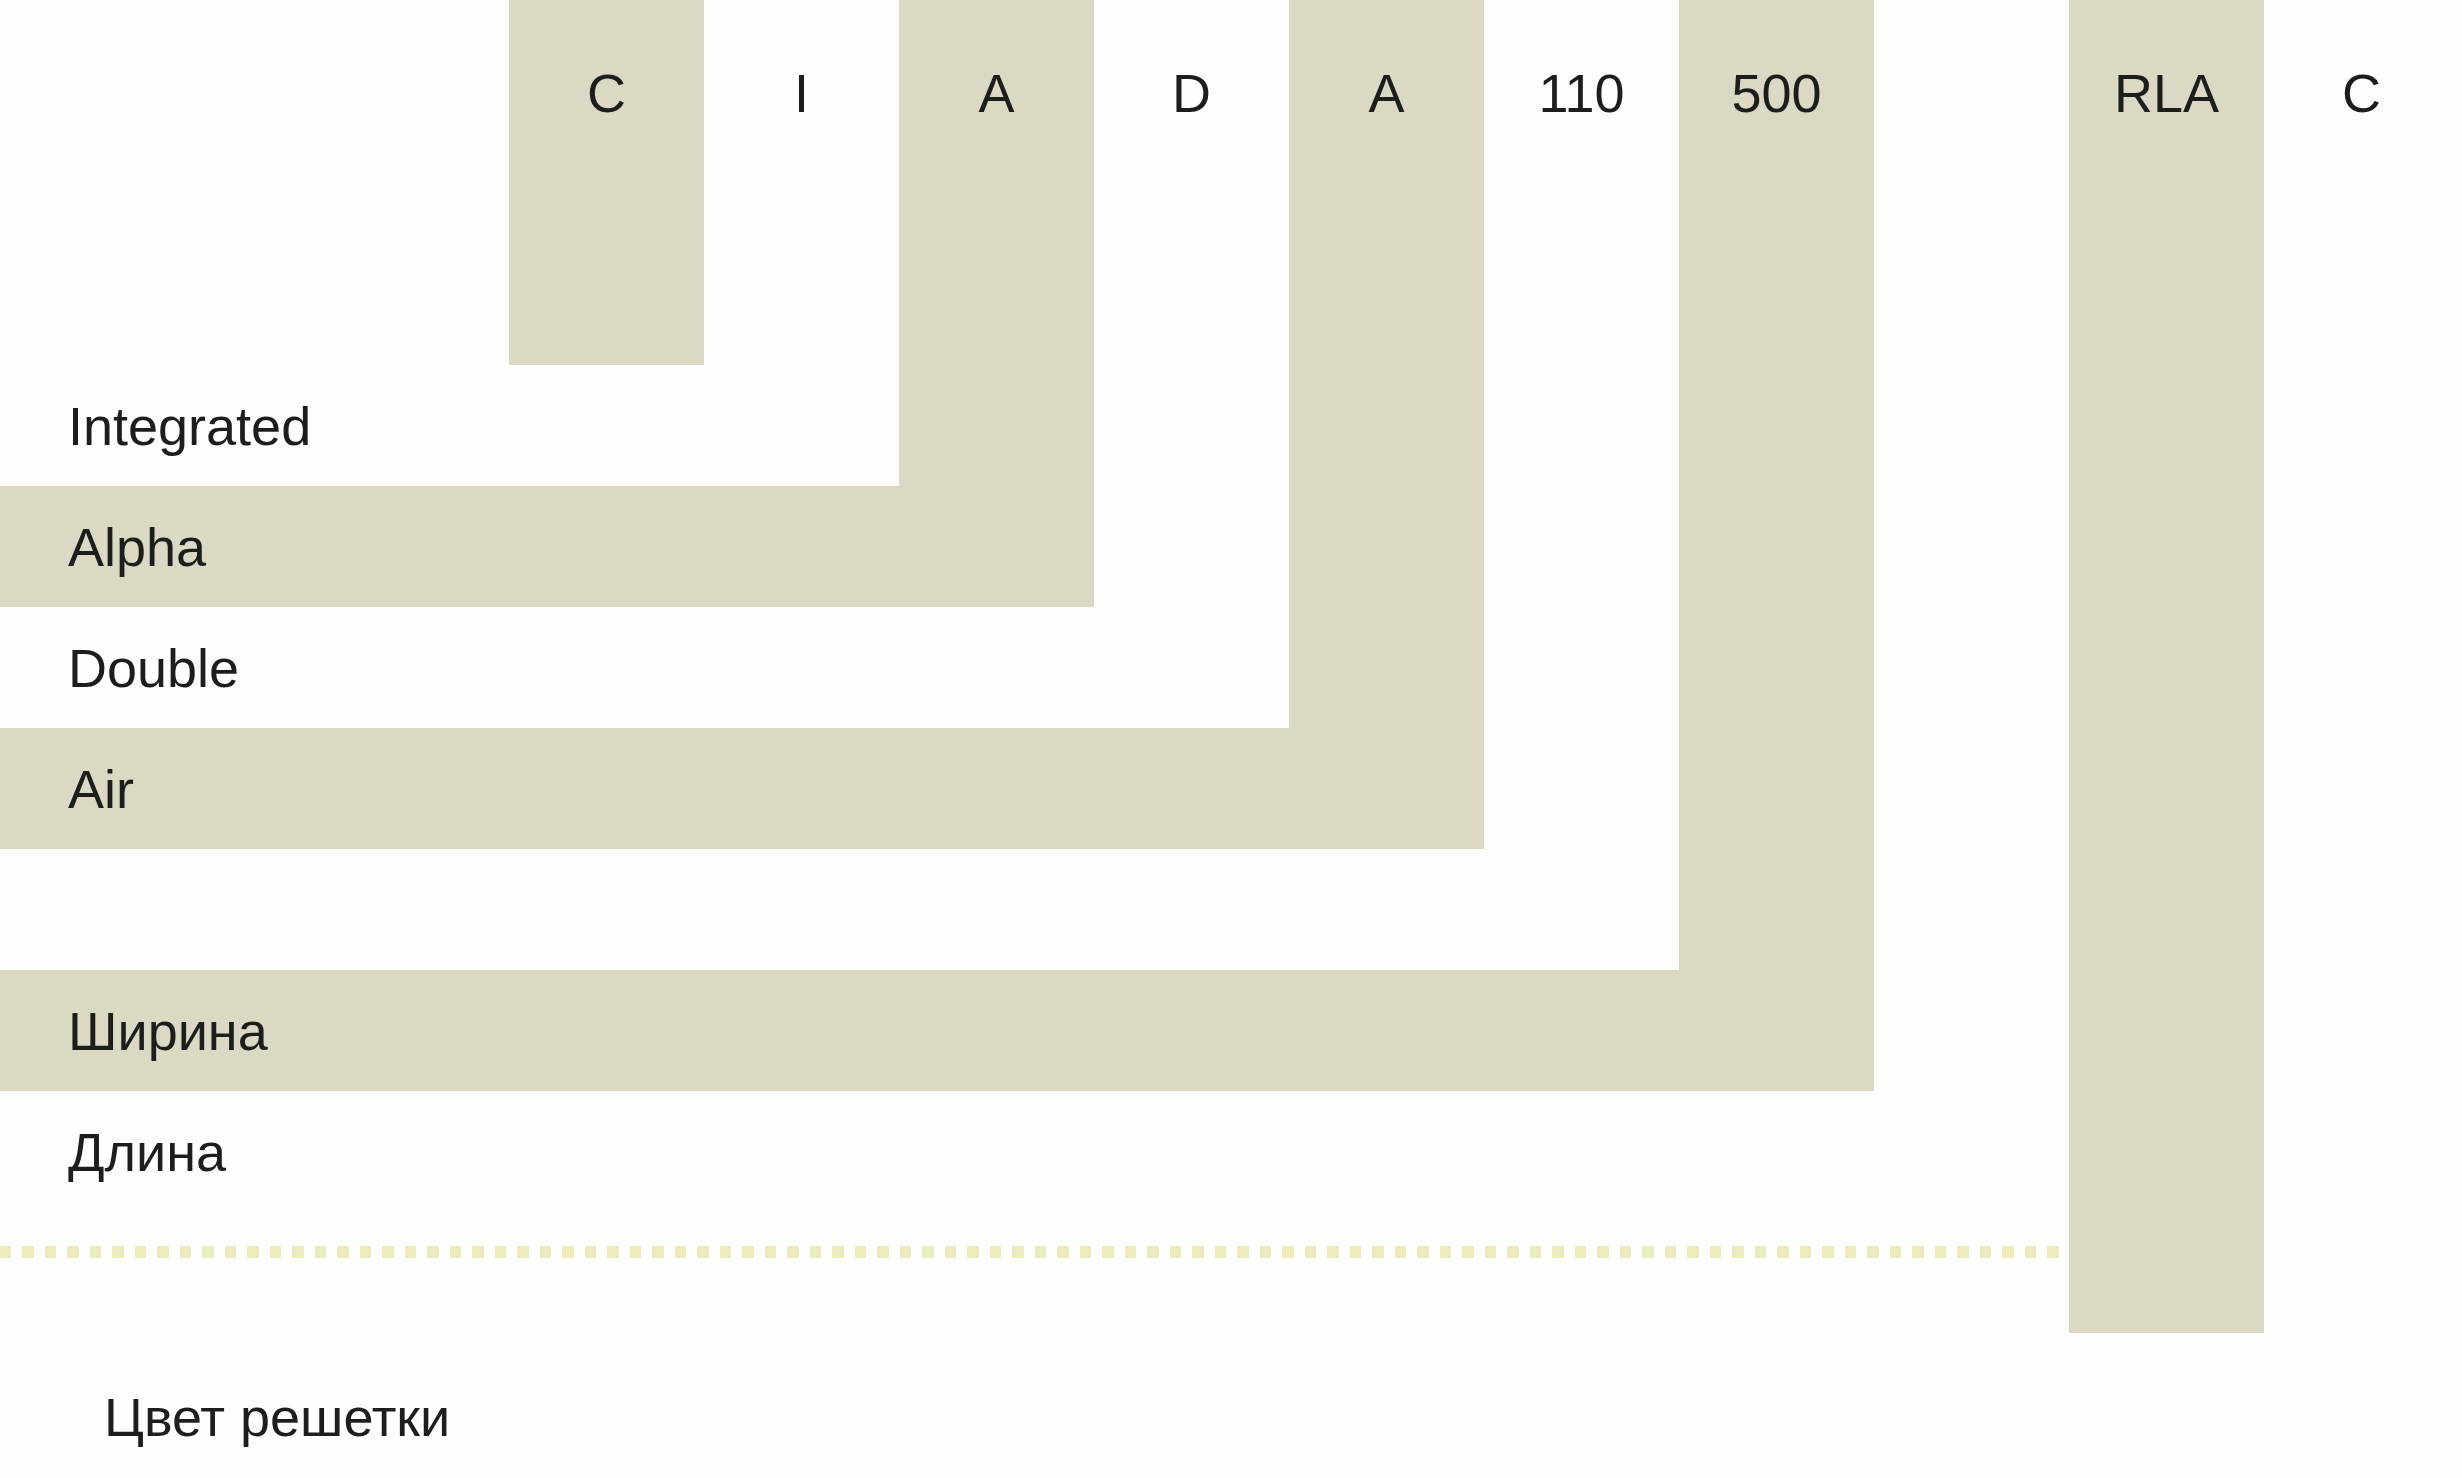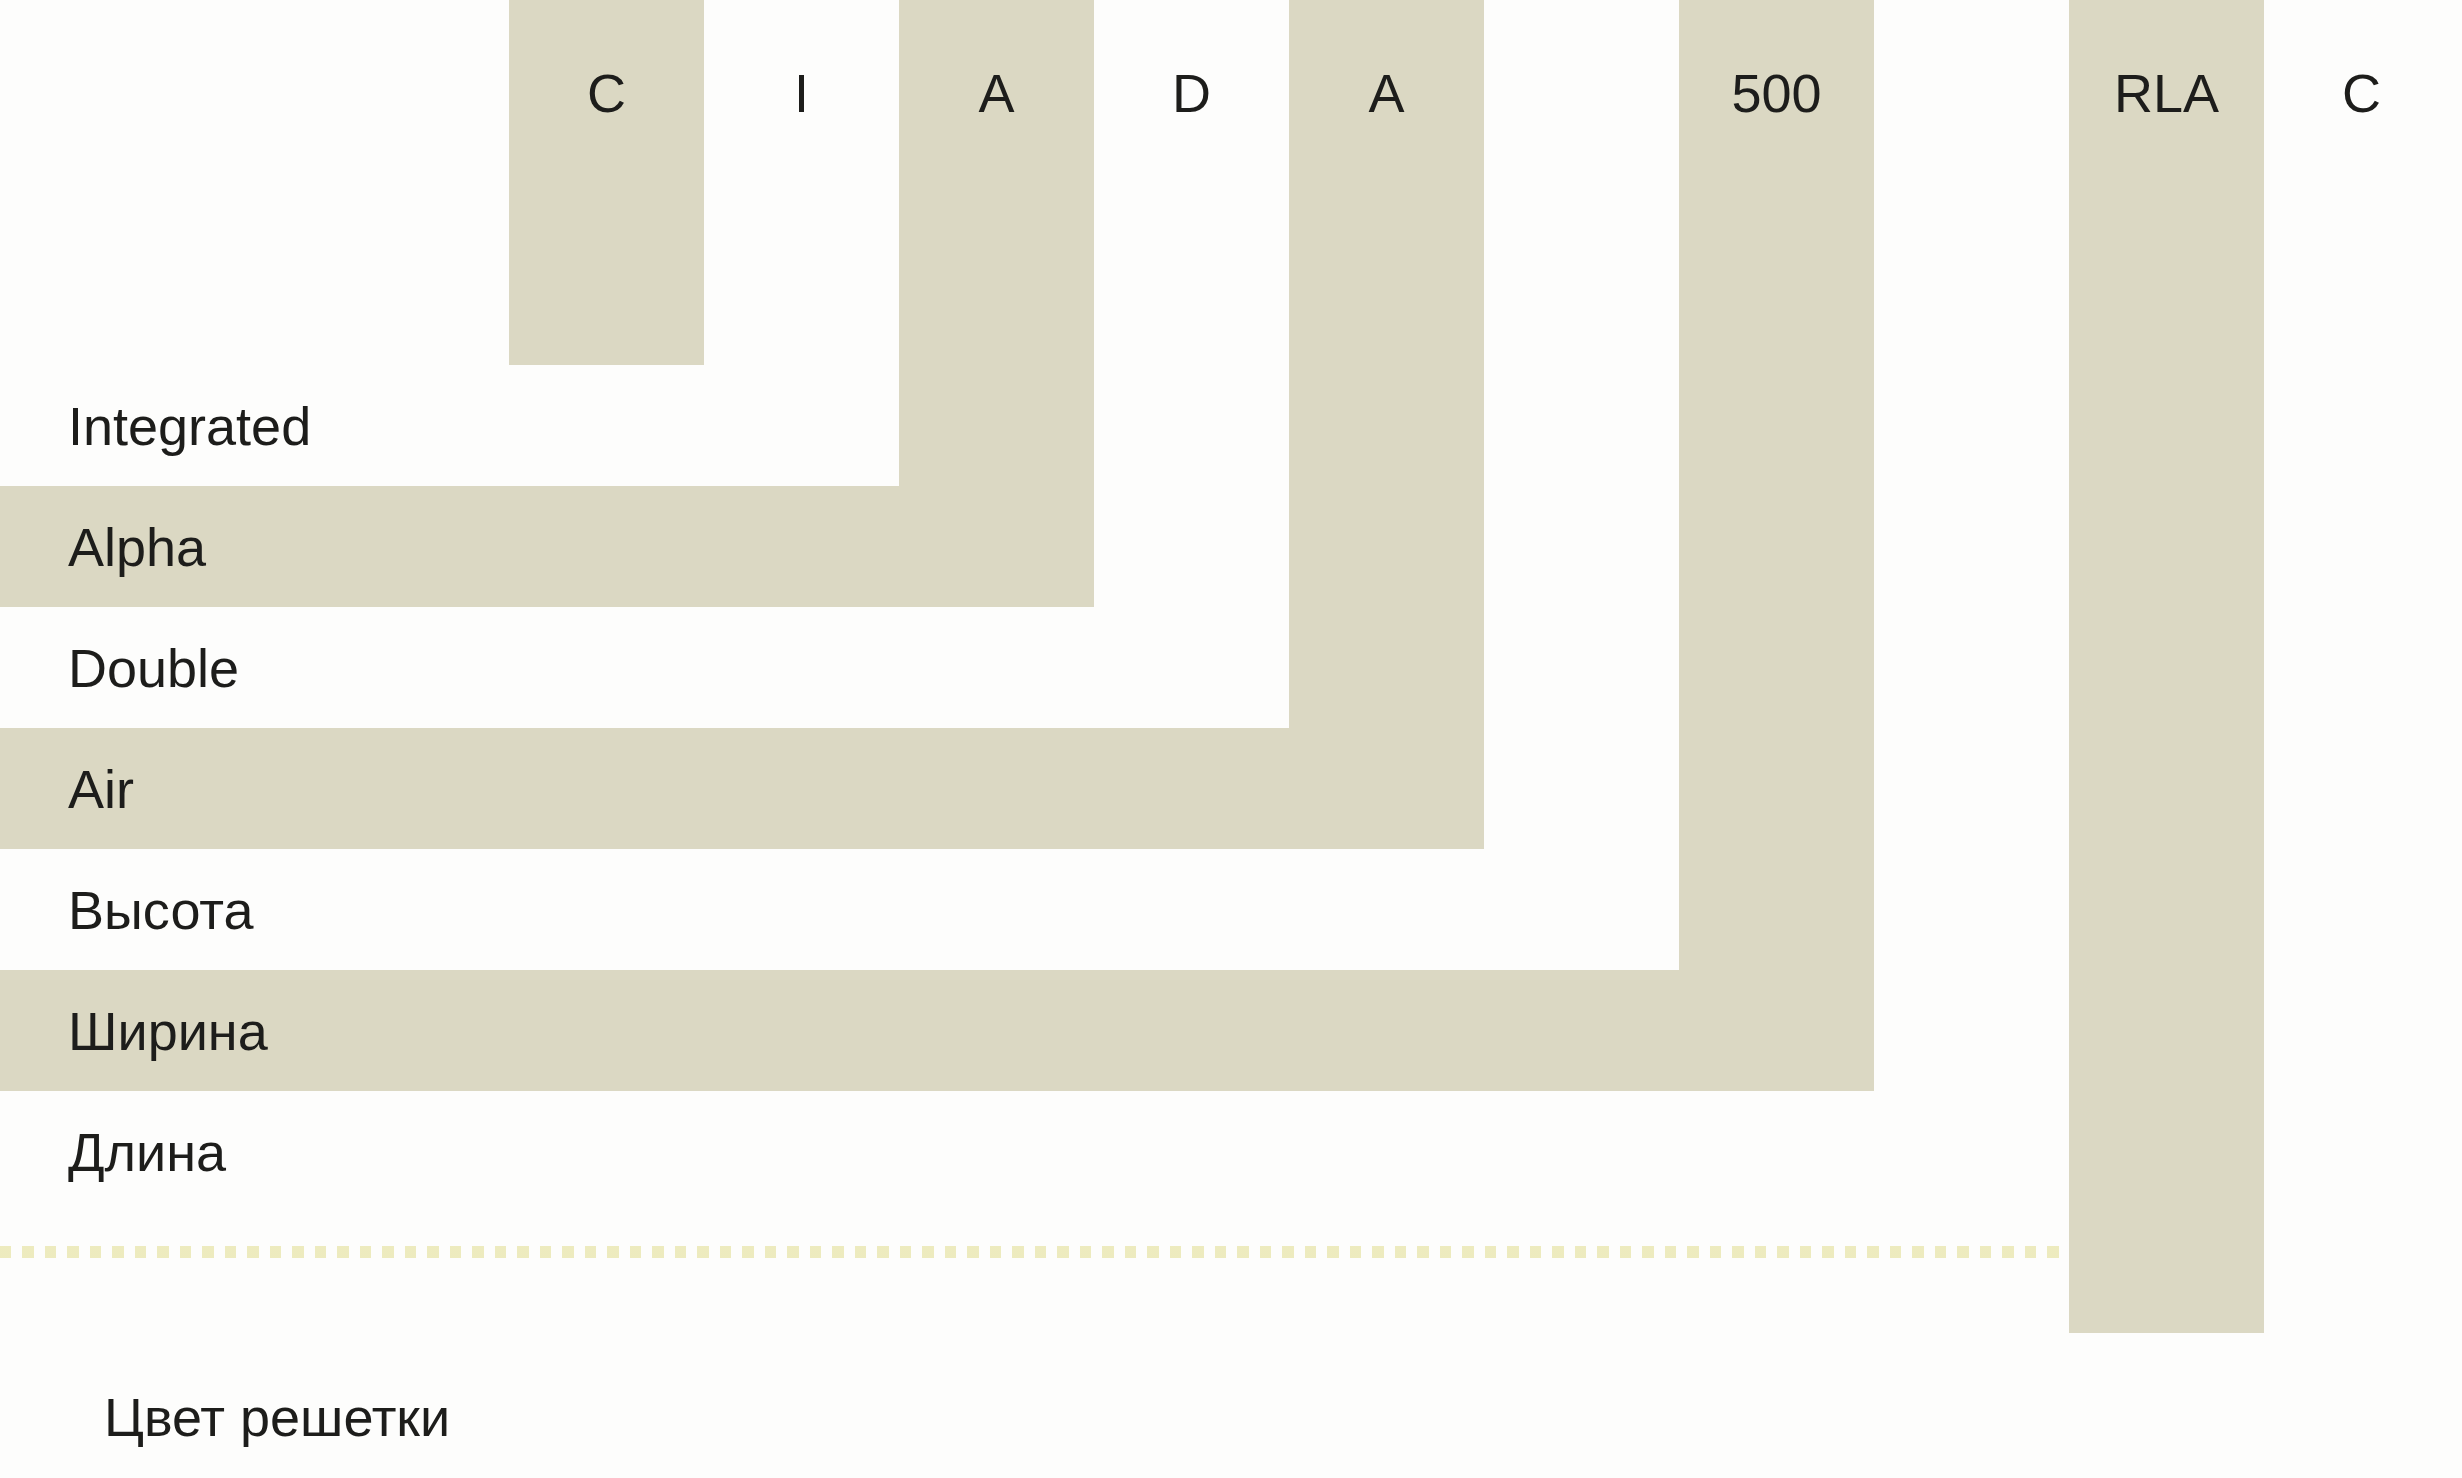--- a/index.html
+++ b/index.html
@@ -98,23 +98,20 @@
   </div>
   <div class="hband beige" style="--i:2">
     <div class="rowlabel">Alpha</div>
   </div>
   <div class="hband white" style="--i:3">
     <div class="rowlabel">Double</div>
   </div>
   <div class="hband beige" style="--i:4">
     <div class="rowlabel">Air</div>
   </div>
-  <div class="hband white" style="--i:5">
-    <div class="rowlabel">Высота</div>
-  </div>
   <div class="hband beige" style="--i:6">
     <div class="rowlabel">Ширина</div>
   </div>
   <div class="hband white" style="--i:7">
     <div class="rowlabel">Длина</div>
   </div>
   <div class="hband white last" style="--i:9">
     <div class="rowlabel">Цвет решетки</div>
   </div>
 
@@ -128,20 +125,23 @@
   </div>
   <div class="vband beige" style="--i:2">
     <div class="code">A</div>
   </div>
   <div class="vband white" style="--i:3">
     <div class="code">D</div>
   </div>
   <div class="vband beige" style="--i:4">
     <div class="code">A</div>
   </div>
+  <div class="vband white" style="--i:5">
+    <div class="code">110</div>
+  </div>
   <div class="vband beige" style="--i:6">
     <div class="code">500</div>
   </div>
   <div class="vband beige" style="--i:8">
     <div class="code">RLA</div>
   </div>
   <div class="vband white" style="--i:9">
     <div class="code">C</div>
   </div>
 

